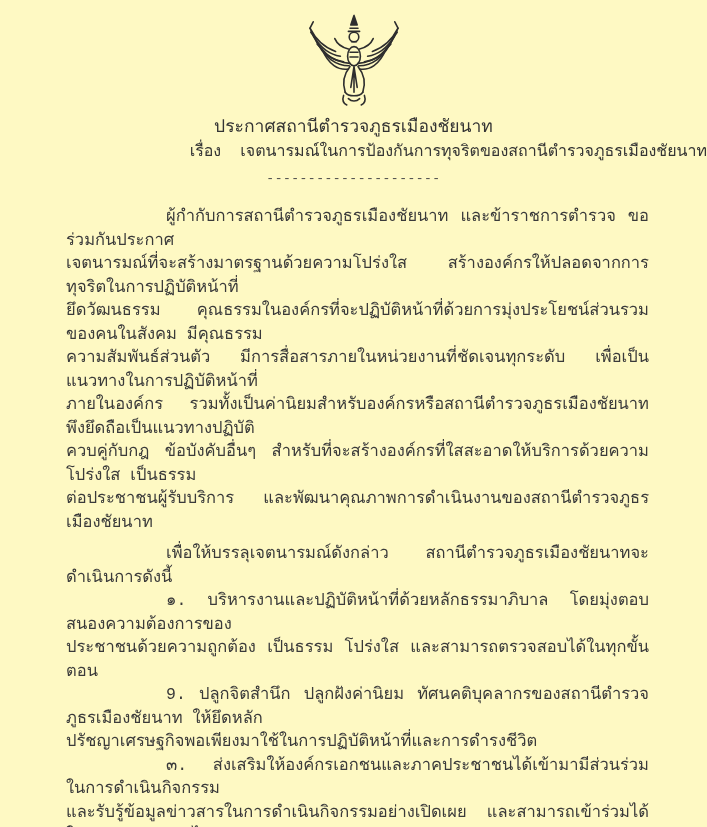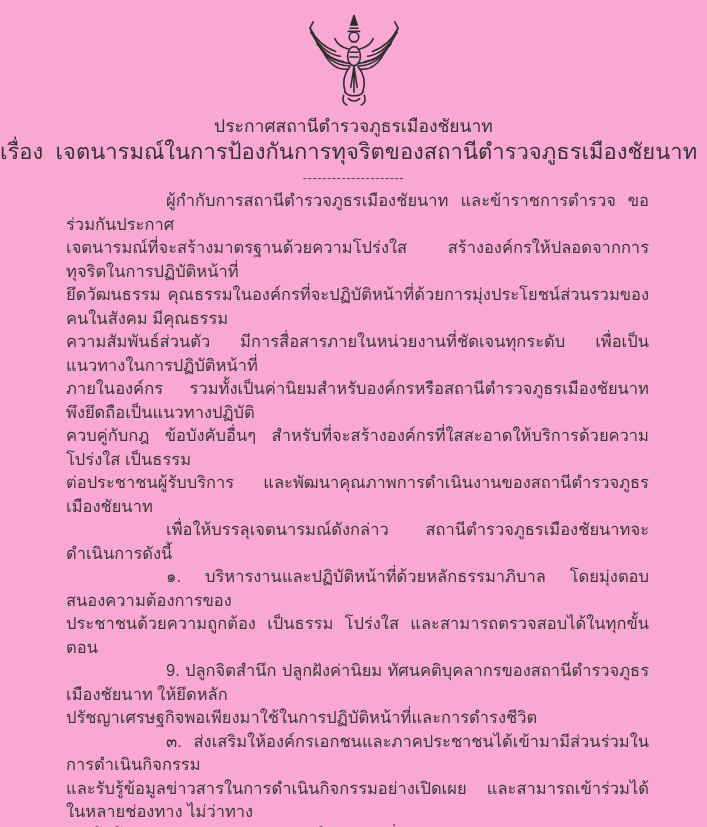--- a/index.html
+++ b/index.html
@@ -1,40 +1,41 @@
 <!DOCTYPE html>
 <html lang="th"><head>
 <meta charset="utf-8">
 <style>
   html,body{margin:0;padding:0;background:#ffffff;}
   .page{
     position:relative;
     width:707px;height:827px;
     margin:0 auto;
-    background:#f9a8d4;
-    font-family:Liberation Sans, sans-serif;
+    background:#fef9c3;
+    font-family:Liberation Mono, monospace;
     color:#3a3a3a;
     overflow:hidden;
   }
   .emblem-wrap{
     padding-top:12px;
     text-align:center;
   }
   .doc-title{
     text-align:center;
     font-size:17.5px;
     line-height:25px;
     color:#343434;
   }
   .doc-subject{
-    text-align:left;
-    font-size:22px;
+    text-align:right;
+    font-size:16px;
     line-height:25px;
     white-space:pre-wrap;
     color:#343434;
+    padding-left:32px;
   }
   .divider{
     text-align:center;
     font-size:13px;
     line-height:20px;
     letter-spacing:0.5px;
     color:#4a4a4a;
     margin-top:4px;
   }
   .content{
@@ -42,22 +43,22 @@
     font-size:16.5px;
     line-height:23.5px;
     text-align:justify;
   }
   .para{
     white-space:pre-line;
     text-indent:100px;
     margin:0;
     overflow-wrap:break-word;
   }
-  .para.first{margin-top:1px;}
-  .para.lead{margin-top:0;}
+  .para.first{margin-top:16px;}
+  .para.lead{margin-top:8px;}
 </style>
 </head>
 <body>
 
 <div class="page">
 
   <div class="emblem-wrap">
     <span>
       <svg width="104" height="98" viewBox="0 0 130 122" aria-hidden="true">
         <g fill="none" stroke="#2e2e2e" stroke-width="2" stroke-linecap="round" stroke-linejoin="round">

